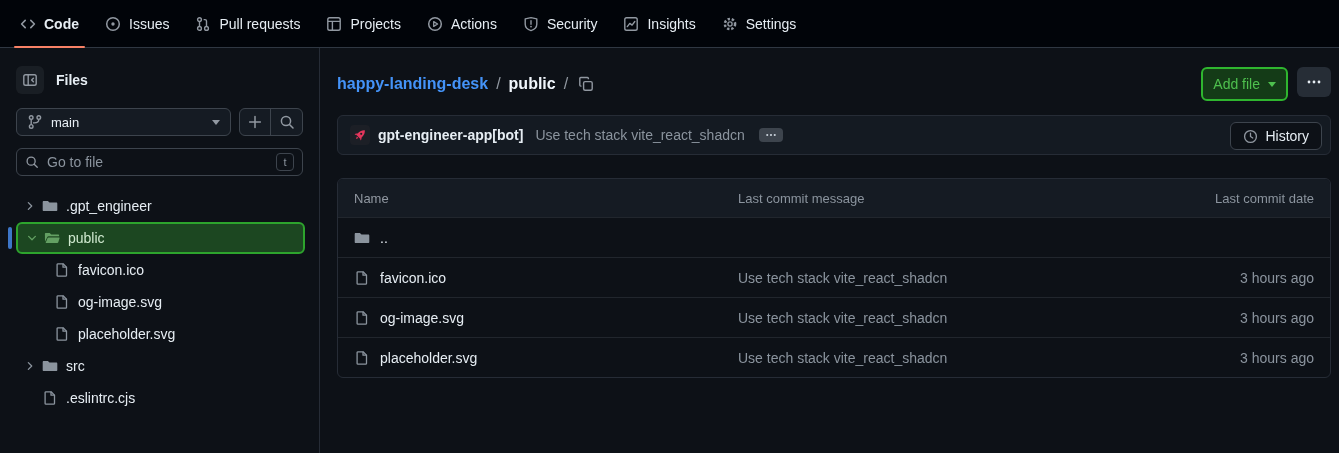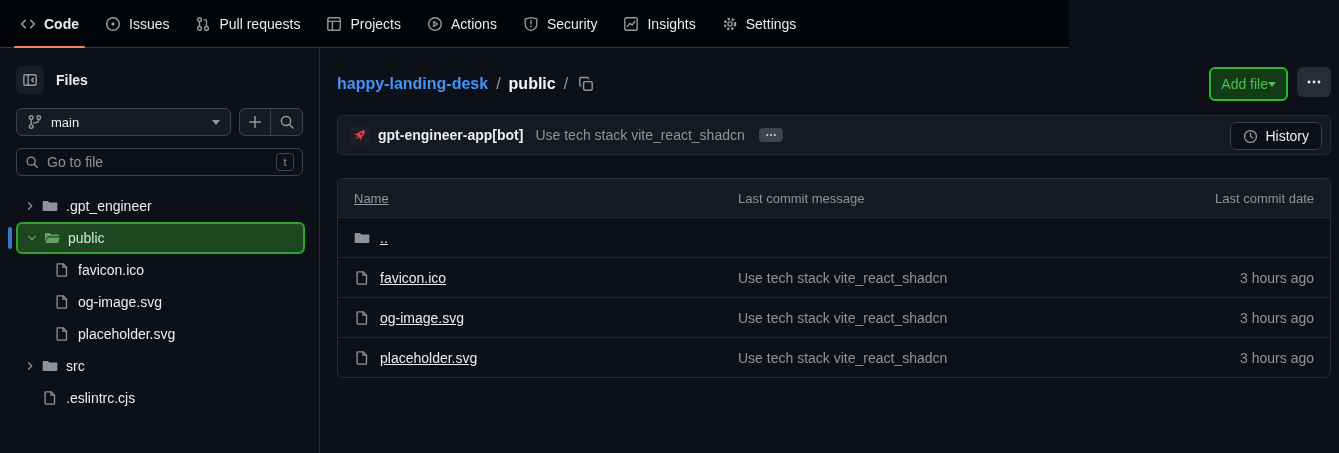--- a/index.html
+++ b/index.html
@@ -2,21 +2,21 @@
 <html><head>
 <meta charset="utf-8">
 <style>
   * { margin:0; padding:0; box-sizing:border-box; }
   html,body { width:1339px; height:453px; background:#0d1117; overflow:hidden;
     font-family:"Liberation Sans","DejaVu Sans",sans-serif; color:#e6edf3; }
   .ic { width:16px; height:16px; flex:none; display:block; }
   .ic12 { width:12px; height:12px; flex:none; display:block; }
 
   
-  .topnav { position:absolute; left:0; top:0; width:1069px; height:48px;
+  .topnav { position:absolute; left:0; top:0; width:1339px; height:48px;
     background:#010409; border-bottom:1px solid #2f3742; display:flex;
     align-items:stretch; padding:0 10px; z-index:5; }
   .nav-item { position:relative; display:flex; align-items:center; gap:8px;
     padding:0 10px; margin-right:6px; font-size:14px; color:#e6edf3; cursor:pointer; }
   .nav-item .ic { color:#9198a1; }
   .nav-item.active { font-weight:bold; }
   .nav-item.active::after { content:""; position:absolute; left:4px; right:4px;
     bottom:-1px; height:2px; border-radius:3px; background:#f78166; }
 
   
@@ -62,21 +62,21 @@
   
   .main { position:absolute; left:321px; top:48px; width:1018px; height:405px; }
   .crumb-row { position:absolute; left:16px; top:20px; height:32px; display:flex;
     align-items:center; gap:8px; font-size:16px; }
   .crumb-repo { color:#4493f8; font-weight:bold; cursor:pointer; }
   .crumb-sep { color:#9198a1; }
   .crumb-cur { color:#f0f6fc; font-weight:bold; }
   .copy-btn { color:#9198a1; margin-left:2px; cursor:pointer; display:flex; }
 
   .actions-row { position:absolute; top:19px; right:8px; display:flex; gap:9px; }
-  .addfile-btn { height:30px; padding:15px 10px; display:flex; align-items:center; 
+  .addfile-btn { height:30px; padding:15px 10px; display:flex; align-items:center; gap:8px;
     background:#143b17; border:2px solid #2fb62f; border-radius:6px; color:#4ec04e;
     font-size:14px; cursor:pointer; }
   .addfile-btn .caret { border-top-color:#4ec04e; }
   .kebab-btn { width:34px; height:30px; background:#262d36; border-radius:6px;
     display:flex; align-items:center; justify-content:center; color:#e6edf3; cursor:pointer; }
 
   .commit-bar { position:absolute; left:16px; right:8px; top:67px; height:40px;
     background:#141a22; border:1px solid #262c36; border-radius:6px; display:flex;
     align-items:center; padding:0 12px; gap:8px;text-align:center; }
   .avatar { width:20px; height:20px; border-radius:4px; background:#1c1f26;
@@ -103,21 +103,21 @@
 
   .file-table { position:absolute; left:16px; right:8px; top:130px;
     border:1px solid #262c36; border-radius:6px; overflow:hidden; font-size:14px; }
   .tbl-row { display:grid; grid-template-columns:400px 1fr 210px; align-items:center;
     height:40px; border-top:1px solid #21262d; }
   .tbl-header { height:38px; background:#151b23; border-top:none; color:#9198a1;
     font-size:13px; }
   .cell-name { display:flex; align-items:center; gap:10px; padding-left:16px;
     color:#e6edf3; }
   .cell-name .ic { color:#8b949e; }
-  .cell-name span { cursor:pointer;text-decoration:underline; }
+  .cell-name span { cursor:pointer; }
   .cell-msg { color:#8b949e; cursor:pointer; }
   .cell-date { text-align:right; padding-right:16px; color:#8b949e; }
   .tbl-header .cell-name { color:#9198a1; }
   .tbl-header span { cursor:default; }
 </style>
 </head>
 <body>
 
 <svg width="0" height="0" style="position:absolute" aria-hidden="true">
   <defs>

